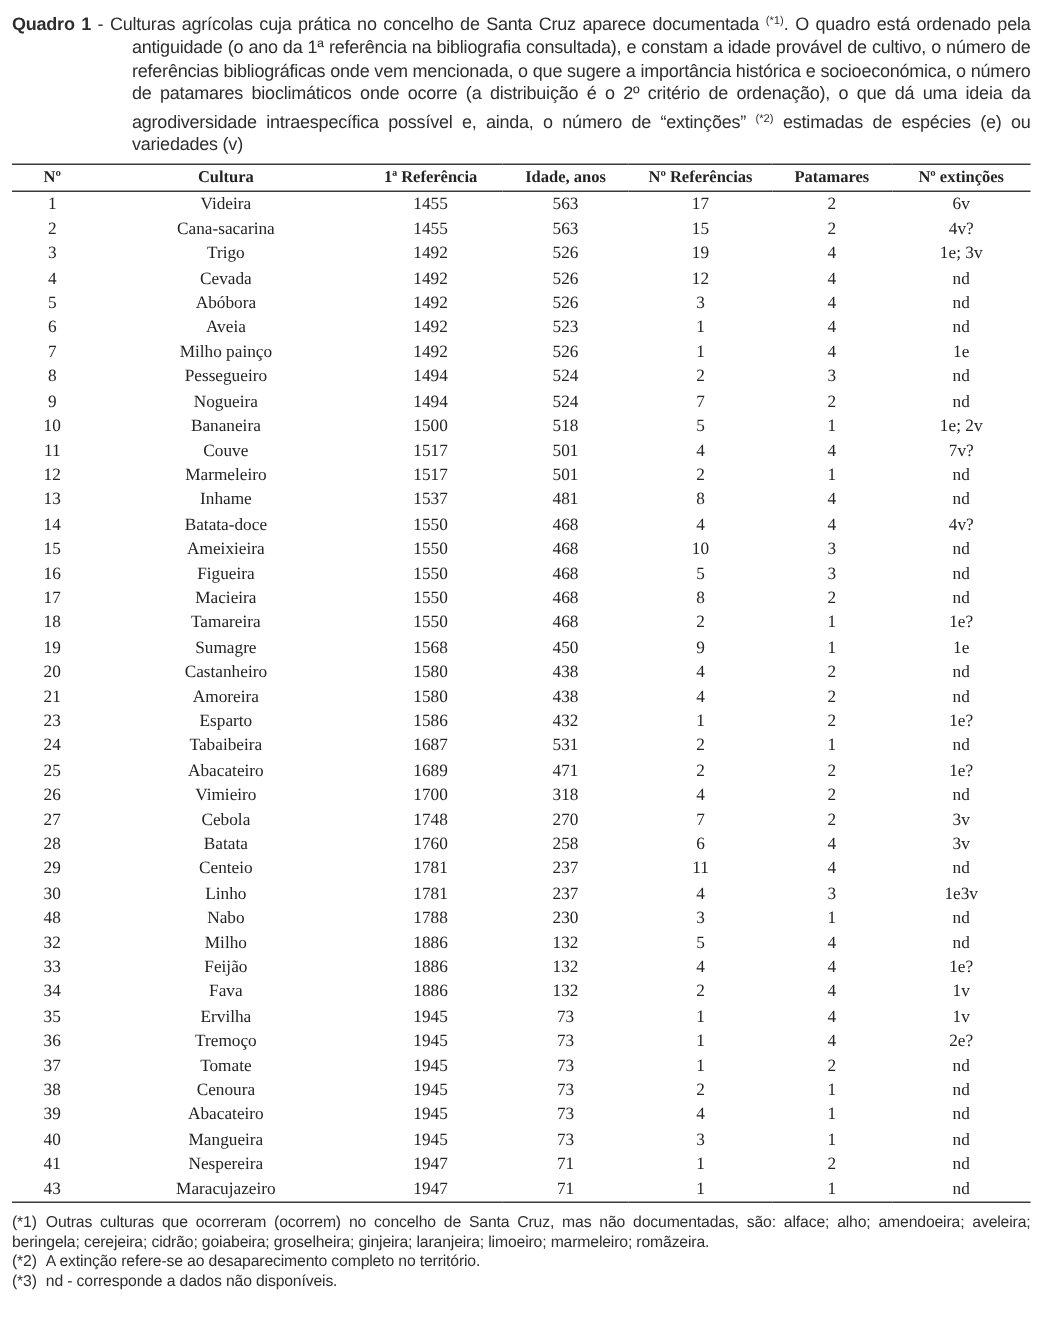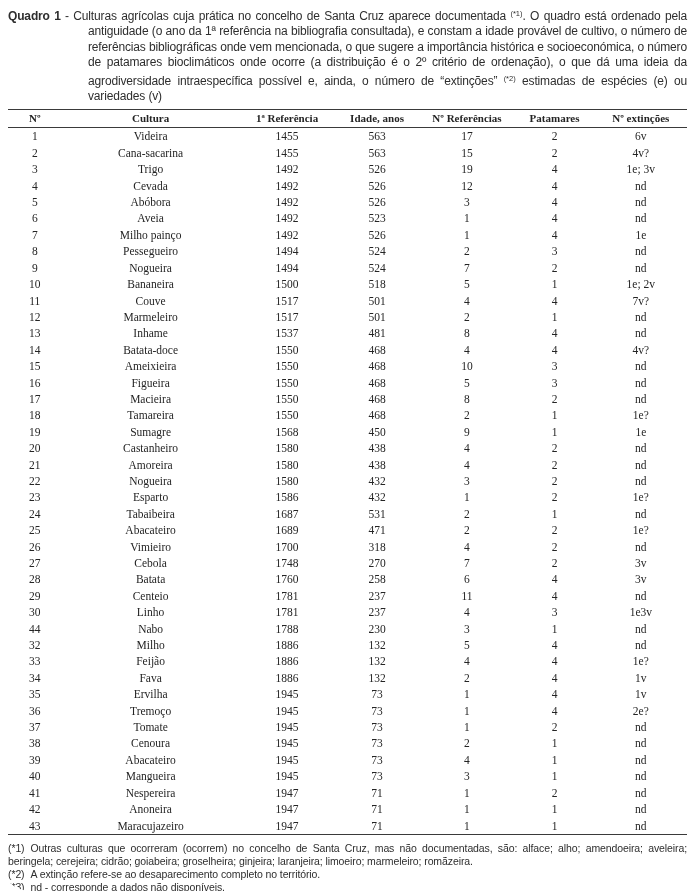--- a/index.html
+++ b/index.html
@@ -279,29 +279,20 @@
         <tr>
       <td>21</td>
       <td>Amoreira</td>
       <td>1580</td>
       <td>438</td>
       <td>4</td>
       <td>2</td>
       <td>nd</td>
     </tr>
         <tr>
-      <td>22</td>
-      <td>Nogueira</td>
-      <td>1580</td>
-      <td>432</td>
-      <td>3</td>
-      <td>2</td>
-      <td>nd</td>
-    </tr>
-        <tr>
       <td>23</td>
       <td>Esparto</td>
       <td>1586</td>
       <td>432</td>
       <td>1</td>
       <td>2</td>
       <td>1e?</td>
     </tr>
         <tr>
       <td>24</td>
@@ -360,21 +351,21 @@
         <tr>
       <td>30</td>
       <td>Linho</td>
       <td>1781</td>
       <td>237</td>
       <td>4</td>
       <td>3</td>
       <td>1e3v</td>
     </tr>
         <tr>
-      <td>44</td>
+      <td>48</td>
       <td>Nabo</td>
       <td>1788</td>
       <td>230</td>
       <td>3</td>
       <td>1</td>
       <td>nd</td>
     </tr>
         <tr>
       <td>32</td>
       <td>Milho</td>
@@ -459,29 +450,20 @@
         <tr>
       <td>41</td>
       <td>Nespereira</td>
       <td>1947</td>
       <td>71</td>
       <td>1</td>
       <td>2</td>
       <td>nd</td>
     </tr>
         <tr>
-      <td>42</td>
-      <td>Anoneira</td>
-      <td>1947</td>
-      <td>71</td>
-      <td>1</td>
-      <td>1</td>
-      <td>nd</td>
-    </tr>
-        <tr>
       <td>43</td>
       <td>Maracujazeiro</td>
       <td>1947</td>
       <td>71</td>
       <td>1</td>
       <td>1</td>
       <td>nd</td>
     </tr>
       </tbody>
   </table>

